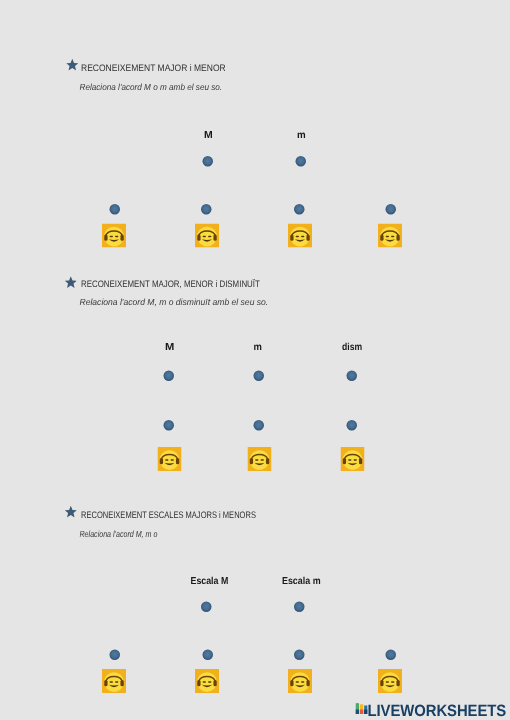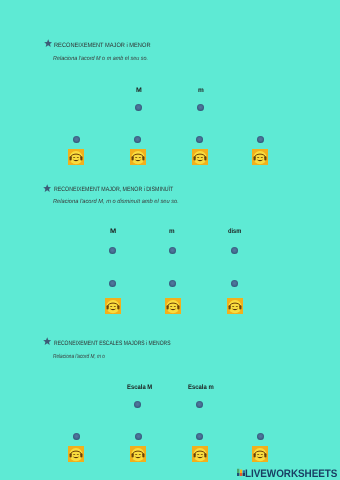--- a/index.html
+++ b/index.html
@@ -1,20 +1,20 @@
 <!DOCTYPE html>
 <html><head>
 <meta charset="utf-8">
 <title>Reconeixement acords i escales</title>
 <style>
   html,body{margin:0;padding:0;}
   body{width:340px;height:480px;background:#ffffff;overflow:hidden;
        font-family:"Liberation Sans",sans-serif;-webkit-font-smoothing:antialiased;
        text-rendering:geometricPrecision;}
-  .page{position:relative;width:340px;height:480px;background:#5eead4;}
+  .page{position:relative;width:340px;height:480px;background:#e5e5e5;}
   .sec{position:static;}
   .svg{display:block;width:100%;height:100%;}
 
   .sec-title{position:absolute;font-size:6.3px;font-weight:400;color:#2f2f2f;
              white-space:nowrap;line-height:7px;transform-origin:0 0;
              transform:translateZ(0);}
   .sec-sub{position:absolute;font-size:5.9px;font-style:italic;color:#3a3a3a;
            white-space:nowrap;line-height:7px;transform-origin:0 0;
            transform:translateZ(0);}
   .lbl{position:absolute;font-size:6.7px;font-weight:700;color:#1a1a1a;

